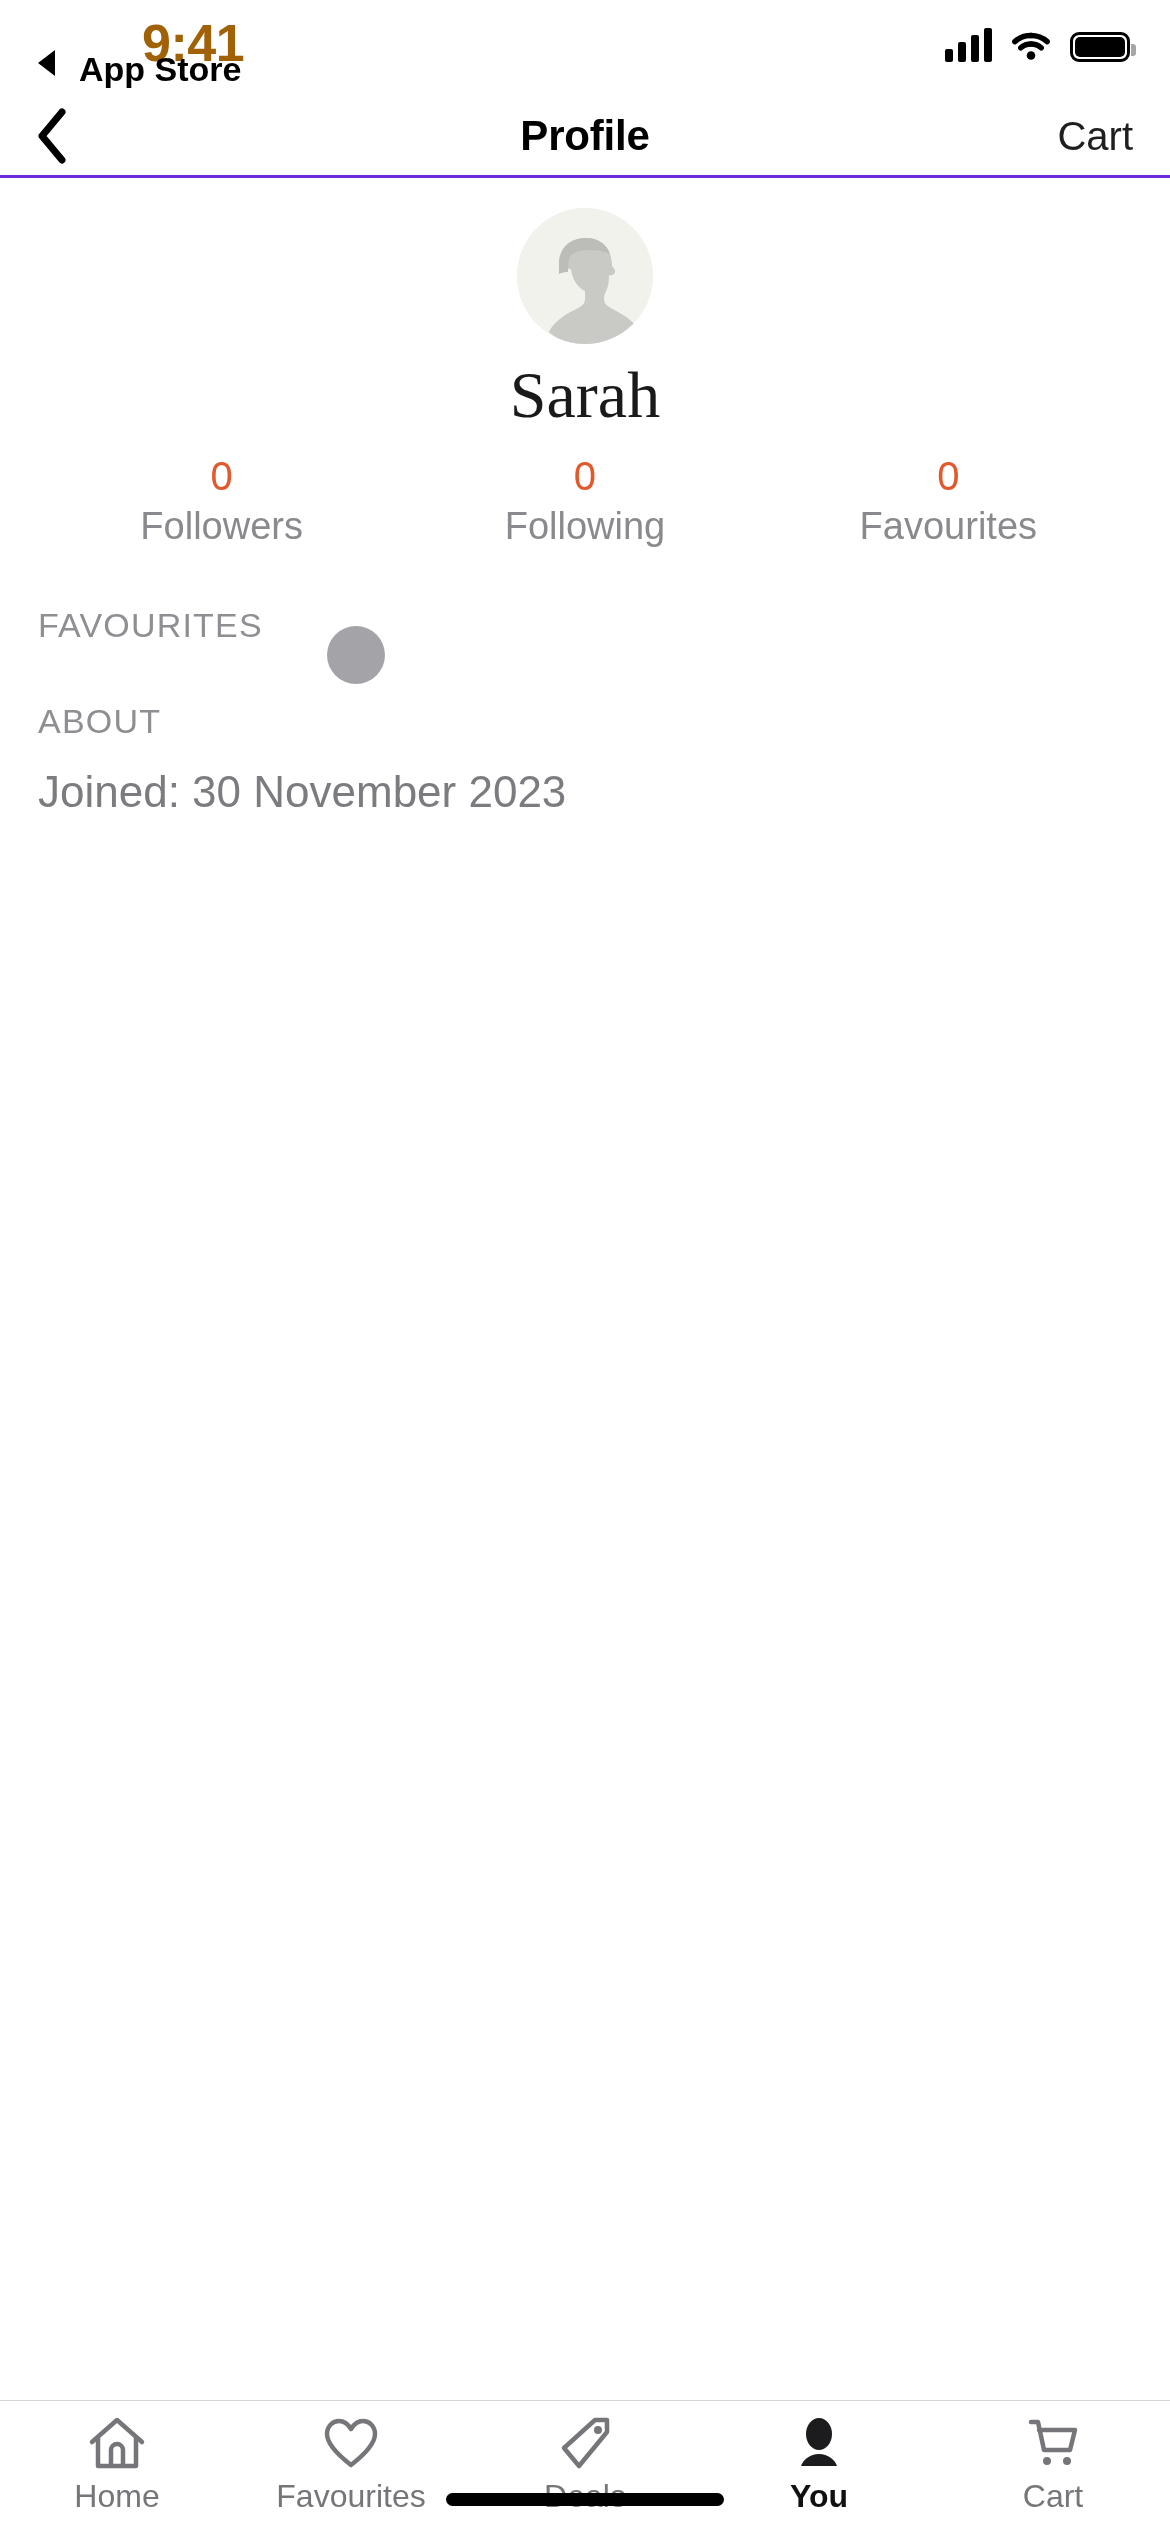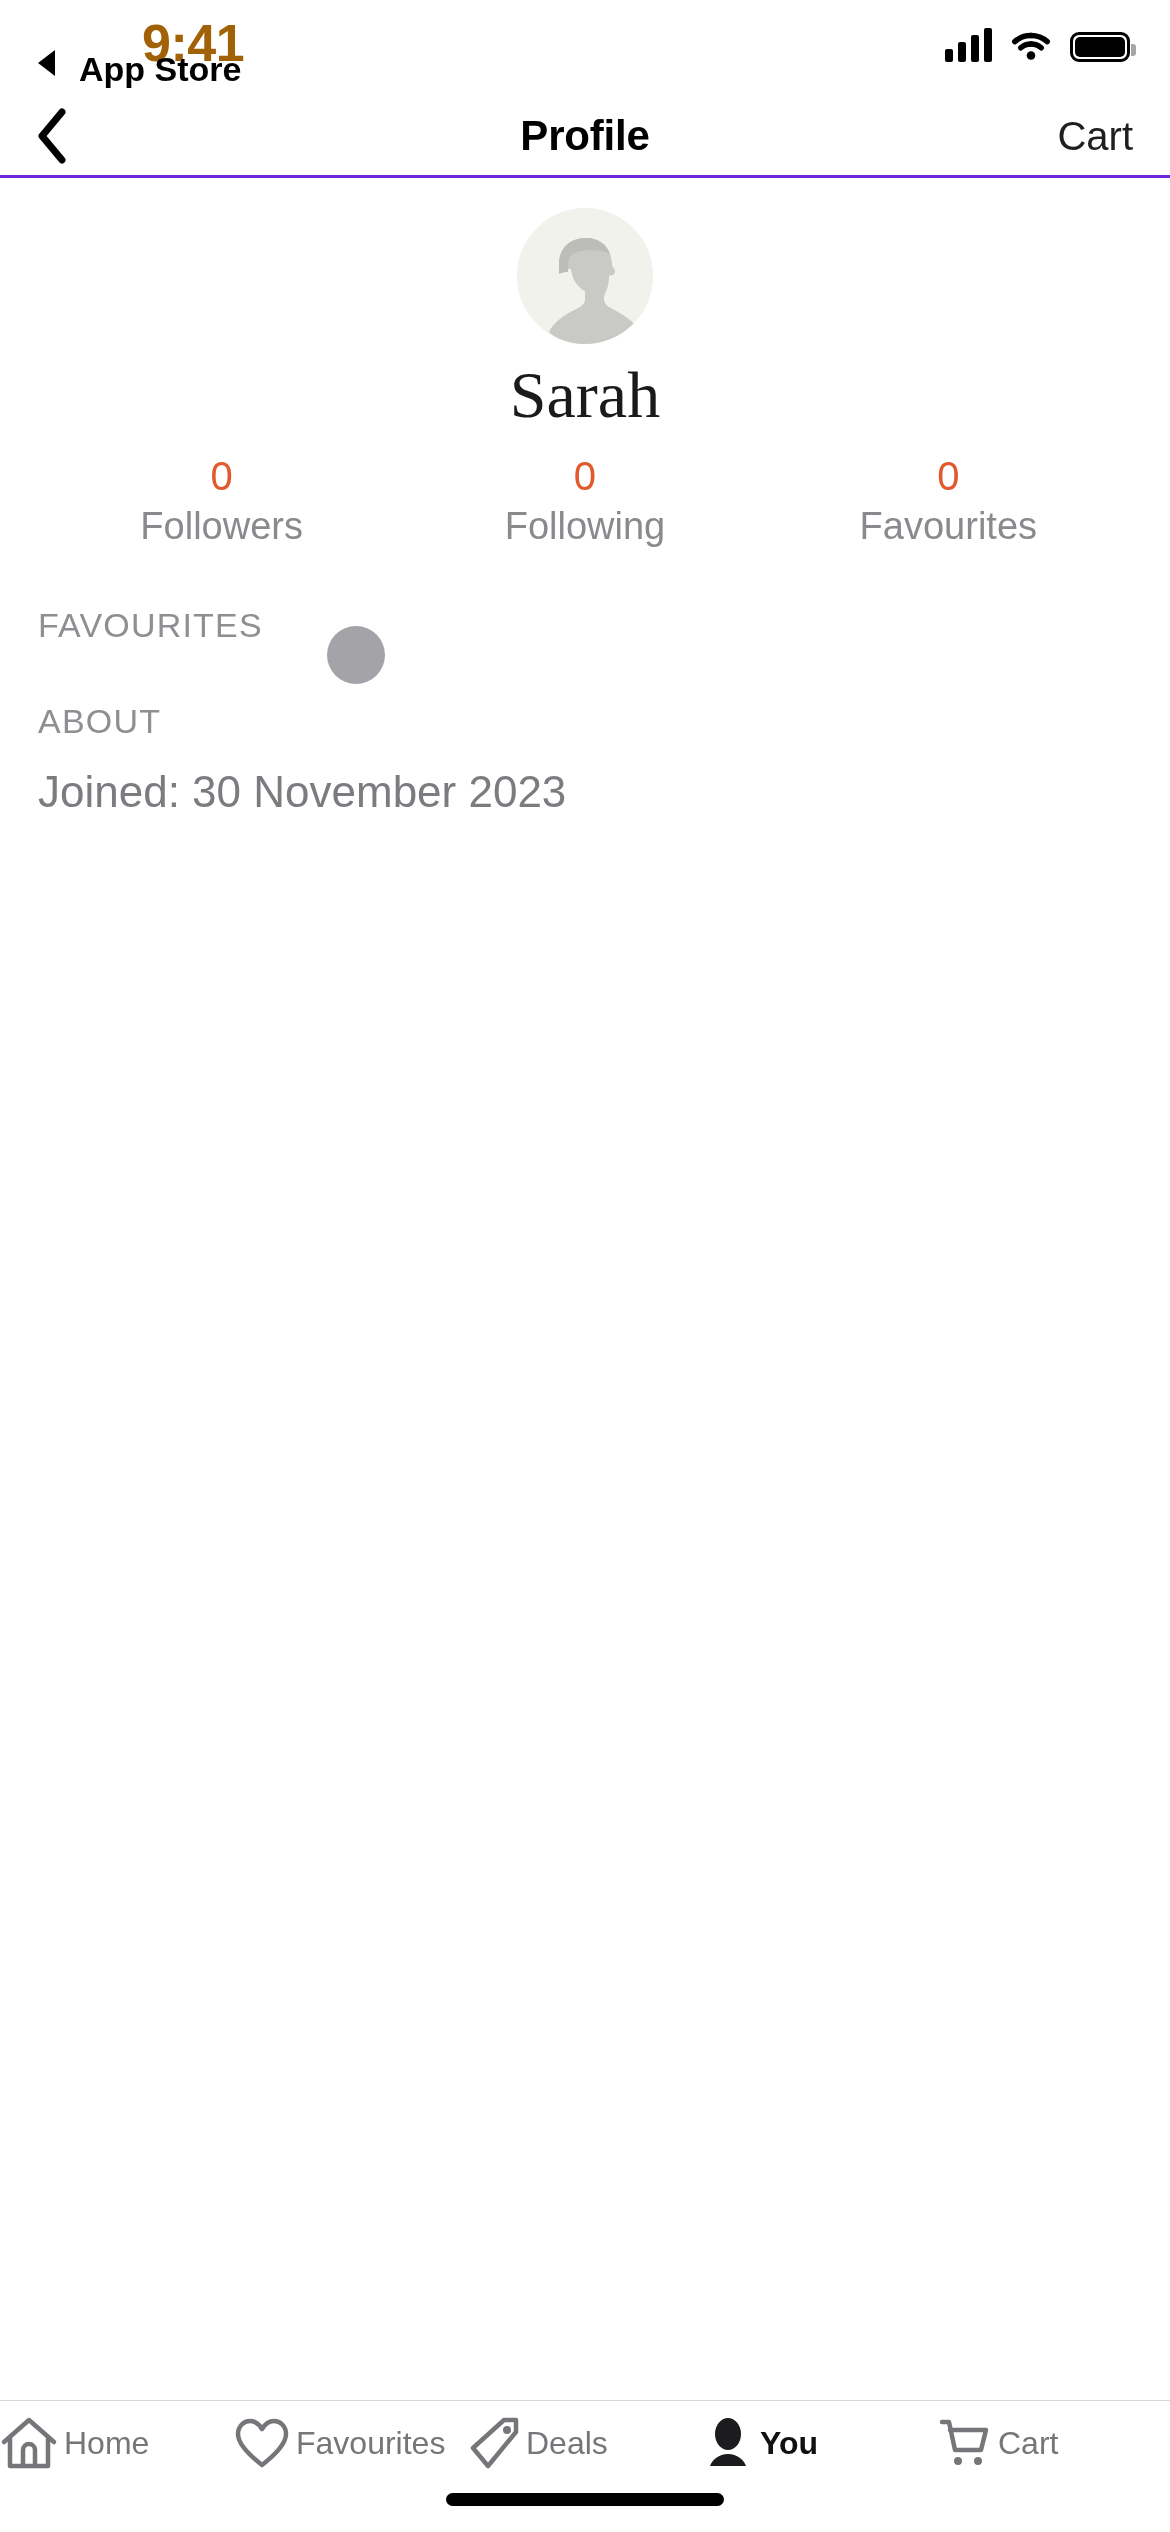--- a/index.html
+++ b/index.html
@@ -198,21 +198,21 @@
     height:132px;
     border-top:1px solid #d6d6d8;
     display:flex;
     align-items:flex-start;
     padding-top:14px;
     background:#fff;
   }
   .tab {
     flex:1 1 0;
     display:flex;
-    flex-direction:row;
+    flex-direction:column;
     align-items:center;
     gap:6px;
   }
   .tab-icon { height:56px; display:flex; align-items:center; justify-content:center; }
   .tab-icon svg { display:block; }
   .tab-label {
     font-size:32px;
     color:#76767a;
     line-height:38px;
   }

